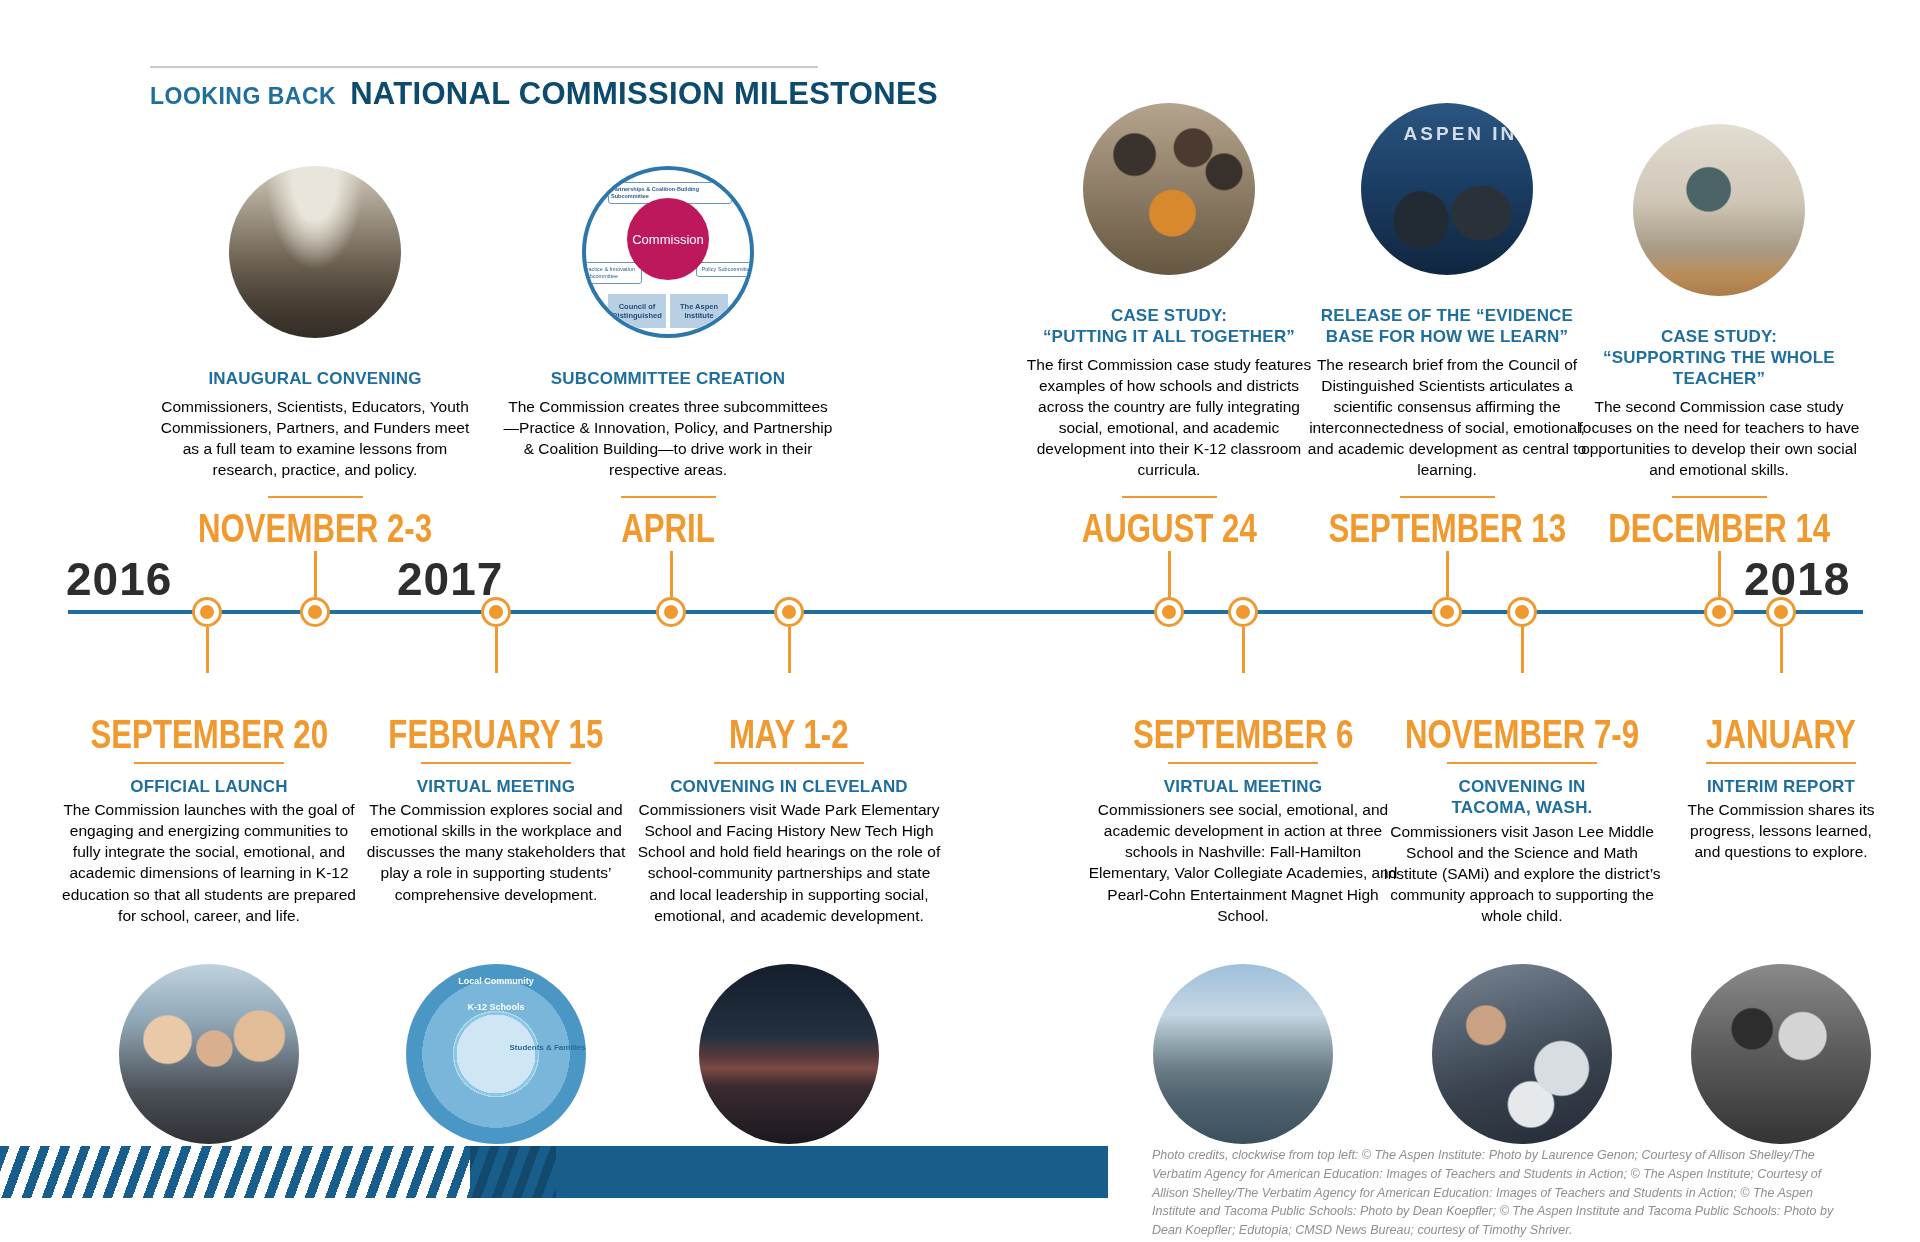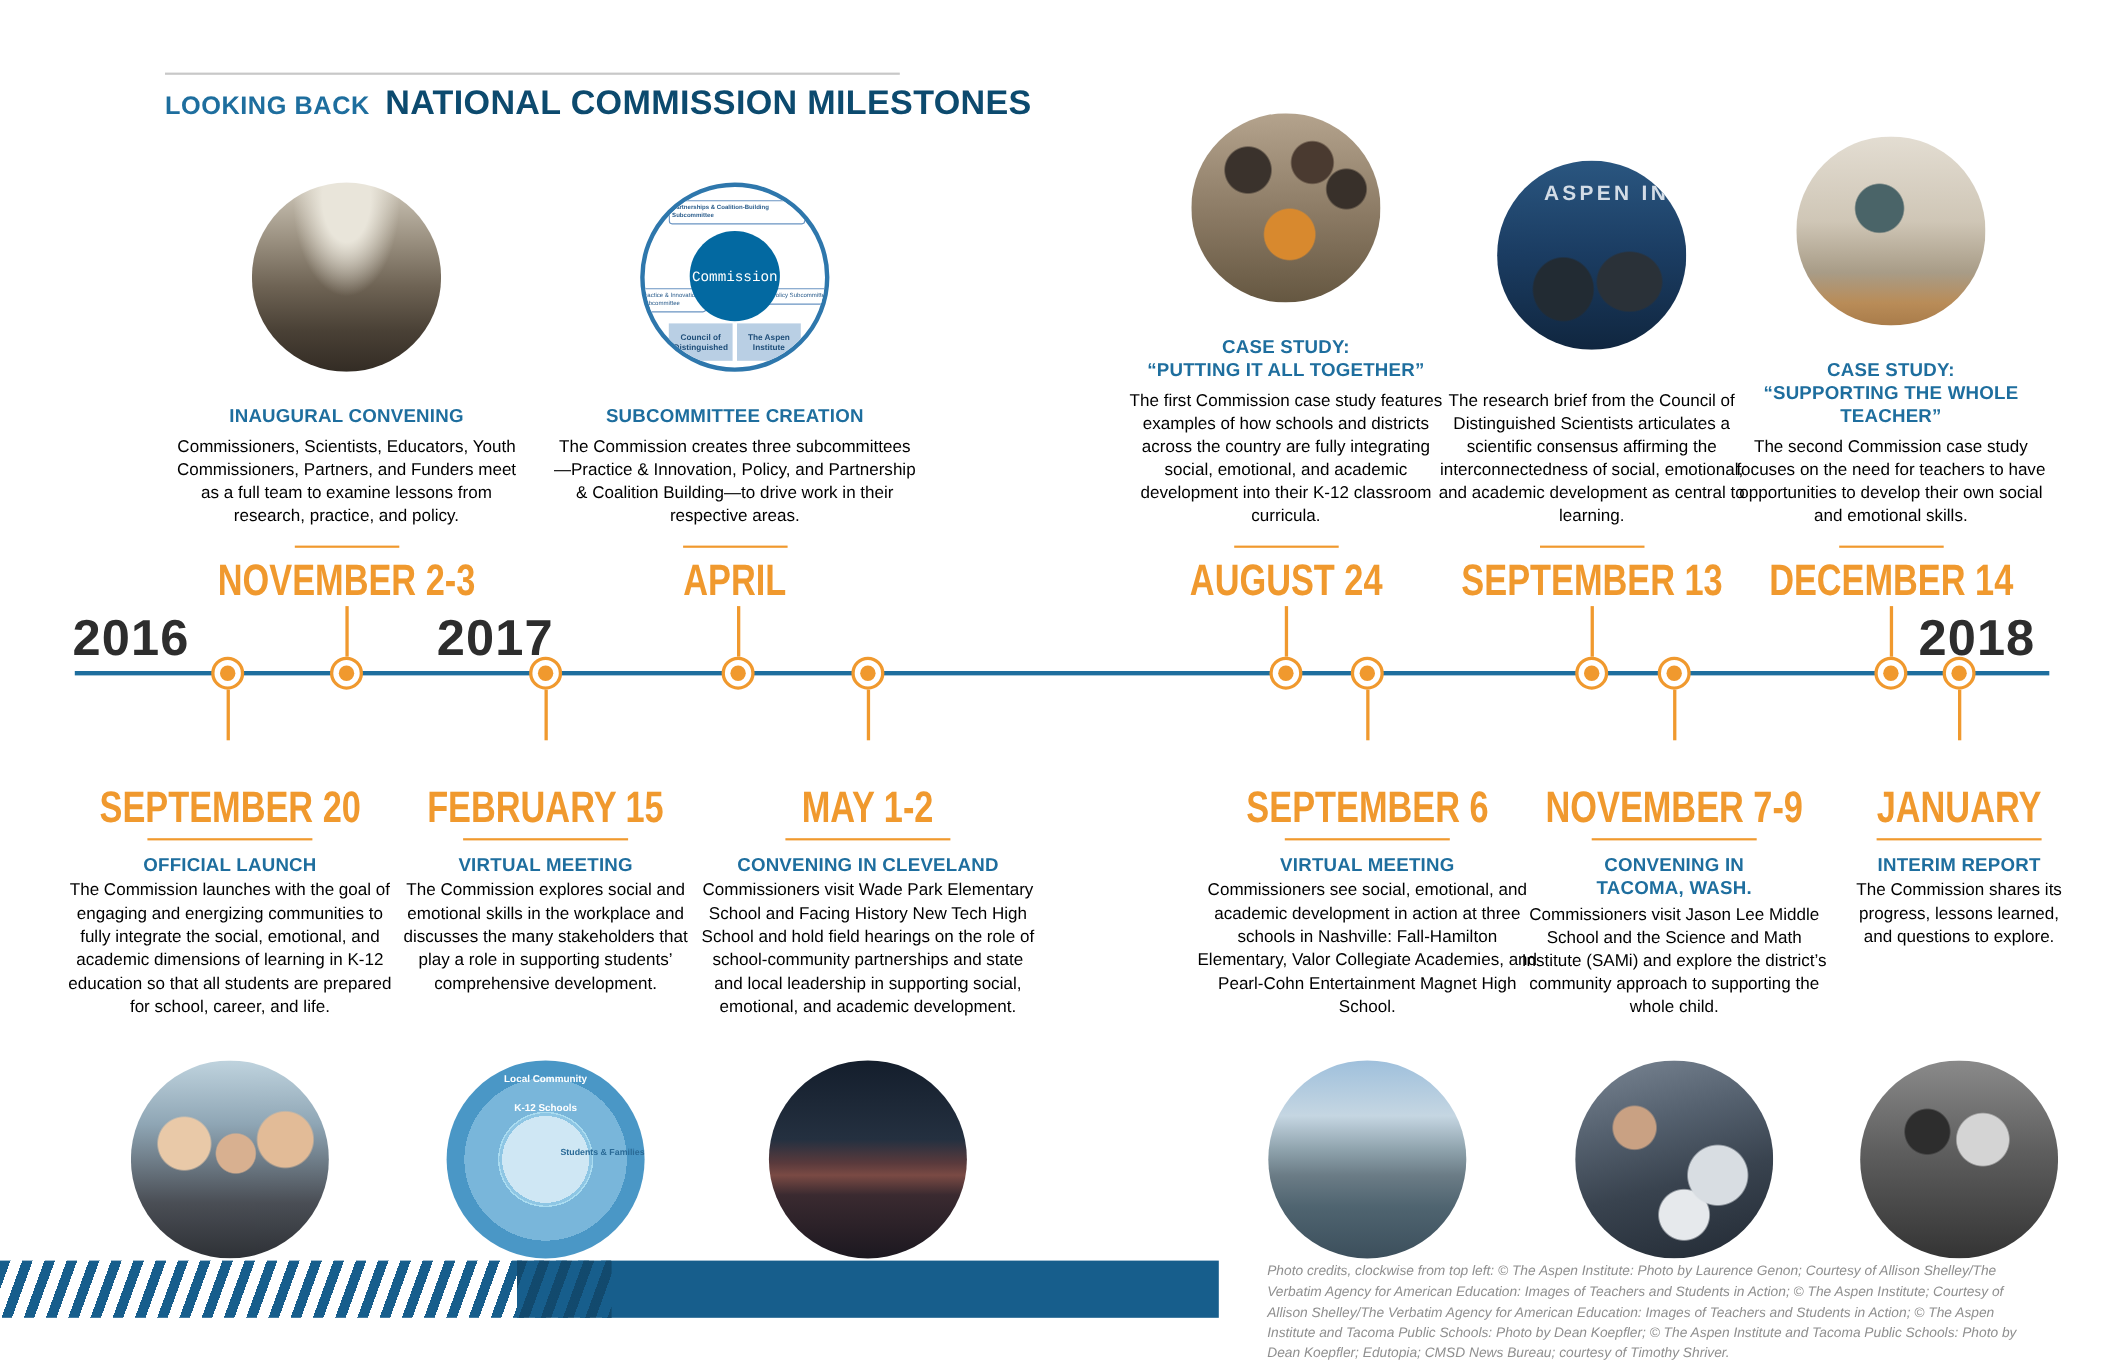--- a/index.html
+++ b/index.html
@@ -75,23 +75,23 @@
       radial-gradient(circle at 34% 36%, #2d2d2d 0 12%, rgba(45,45,45,0) 13%),
       linear-gradient(180deg,#8a8a8a 0%,#5f5f5f 45%,#343434 100%);}
 
   
   .ph-orgchart{background:#fff;border:4px solid #2E77AC;box-sizing:border-box;}
   .oc-box{position:absolute;border:1px solid #6a94c2;border-radius:3px;color:#2b5d8c;
           font-size:5.5px;line-height:1.2;padding:3px 2px;background:#fff;}
   .oc-top{left:22px;top:12px;width:118px;text-align:left;font-weight:bold;}
   .oc-left{left:-6px;top:92px;width:56px;text-align:left;}
   .oc-right{right:-6px;top:92px;width:54px;text-align:right;}
-  .oc-center{position:absolute;left:41px;top:40px;width:82px;height:82px;border-radius:50%;
-             background:#0369a1;color:#fff;display:flex;align-items:center;justify-content:center;
-             font-size:13px;font-family:Liberation Mono, monospace;}
+  .oc-center{position:absolute;left:41px;top:28px;width:82px;height:82px;border-radius:50%;
+             background:#be185d;color:#fff;display:flex;align-items:center;justify-content:center;
+             font-size:13px;}
   .oc-bot{position:absolute;bottom:6px;width:58px;height:34px;background:#b9cfe4;color:#1f4e79;
           font-weight:bold;font-size:7.5px;display:flex;align-items:center;justify-content:center;
           text-align:center;line-height:1.2;padding:2px;box-sizing:border-box;}
   .oc-bl{left:22px;} .oc-br{right:22px;}
 
   
   .ph-community{background:
       radial-gradient(circle, #cfe7f4 0 31%, #8ec6e4 31% 33%, #aadcf0 33% 34%,
                       #79b6da 34% 58%, #4a97c6 58% 79%, #2e81b4 79% 100%);}
   .cm-l1{position:absolute;top:12px;width:100%;text-align:center;color:#fff;font-size:9px;font-weight:bold;}
@@ -198,20 +198,22 @@
 “PUTTING IT ALL TOGETHER”</div>
     <div class="ev-desc">The first Commission case study features examples of how schools and districts across the country are fully integrating social, emotional, and academic development into their K-12 classroom curricula.</div>
     <div class="rule"></div>
     <div class="ev-date">AUGUST 24</div>
   </div>
 
   <div class="col top" style="left:1302px;width:290px">
     <div class="photo ph-aspen">
       <div class="aspen-text">ASPEN INS</div>
     </div>
+    <div class="ev-head">RELEASE OF THE “EVIDENCE
+BASE FOR HOW WE LEARN”</div>
     <div class="ev-desc">The research brief from the Council of Distinguished Scientists articulates a scientific consensus affirming the interconnectedness of social, emotional, and academic development as central to learning.</div>
     <div class="rule"></div>
     <div class="ev-date">SEPTEMBER 13</div>
   </div>
 
   <div class="col top" style="left:1574px;width:290px">
     <div class="photo ph-teacher"></div>
     <div class="ev-head">CASE STUDY:
 “SUPPORTING THE WHOLE
 TEACHER”</div>

